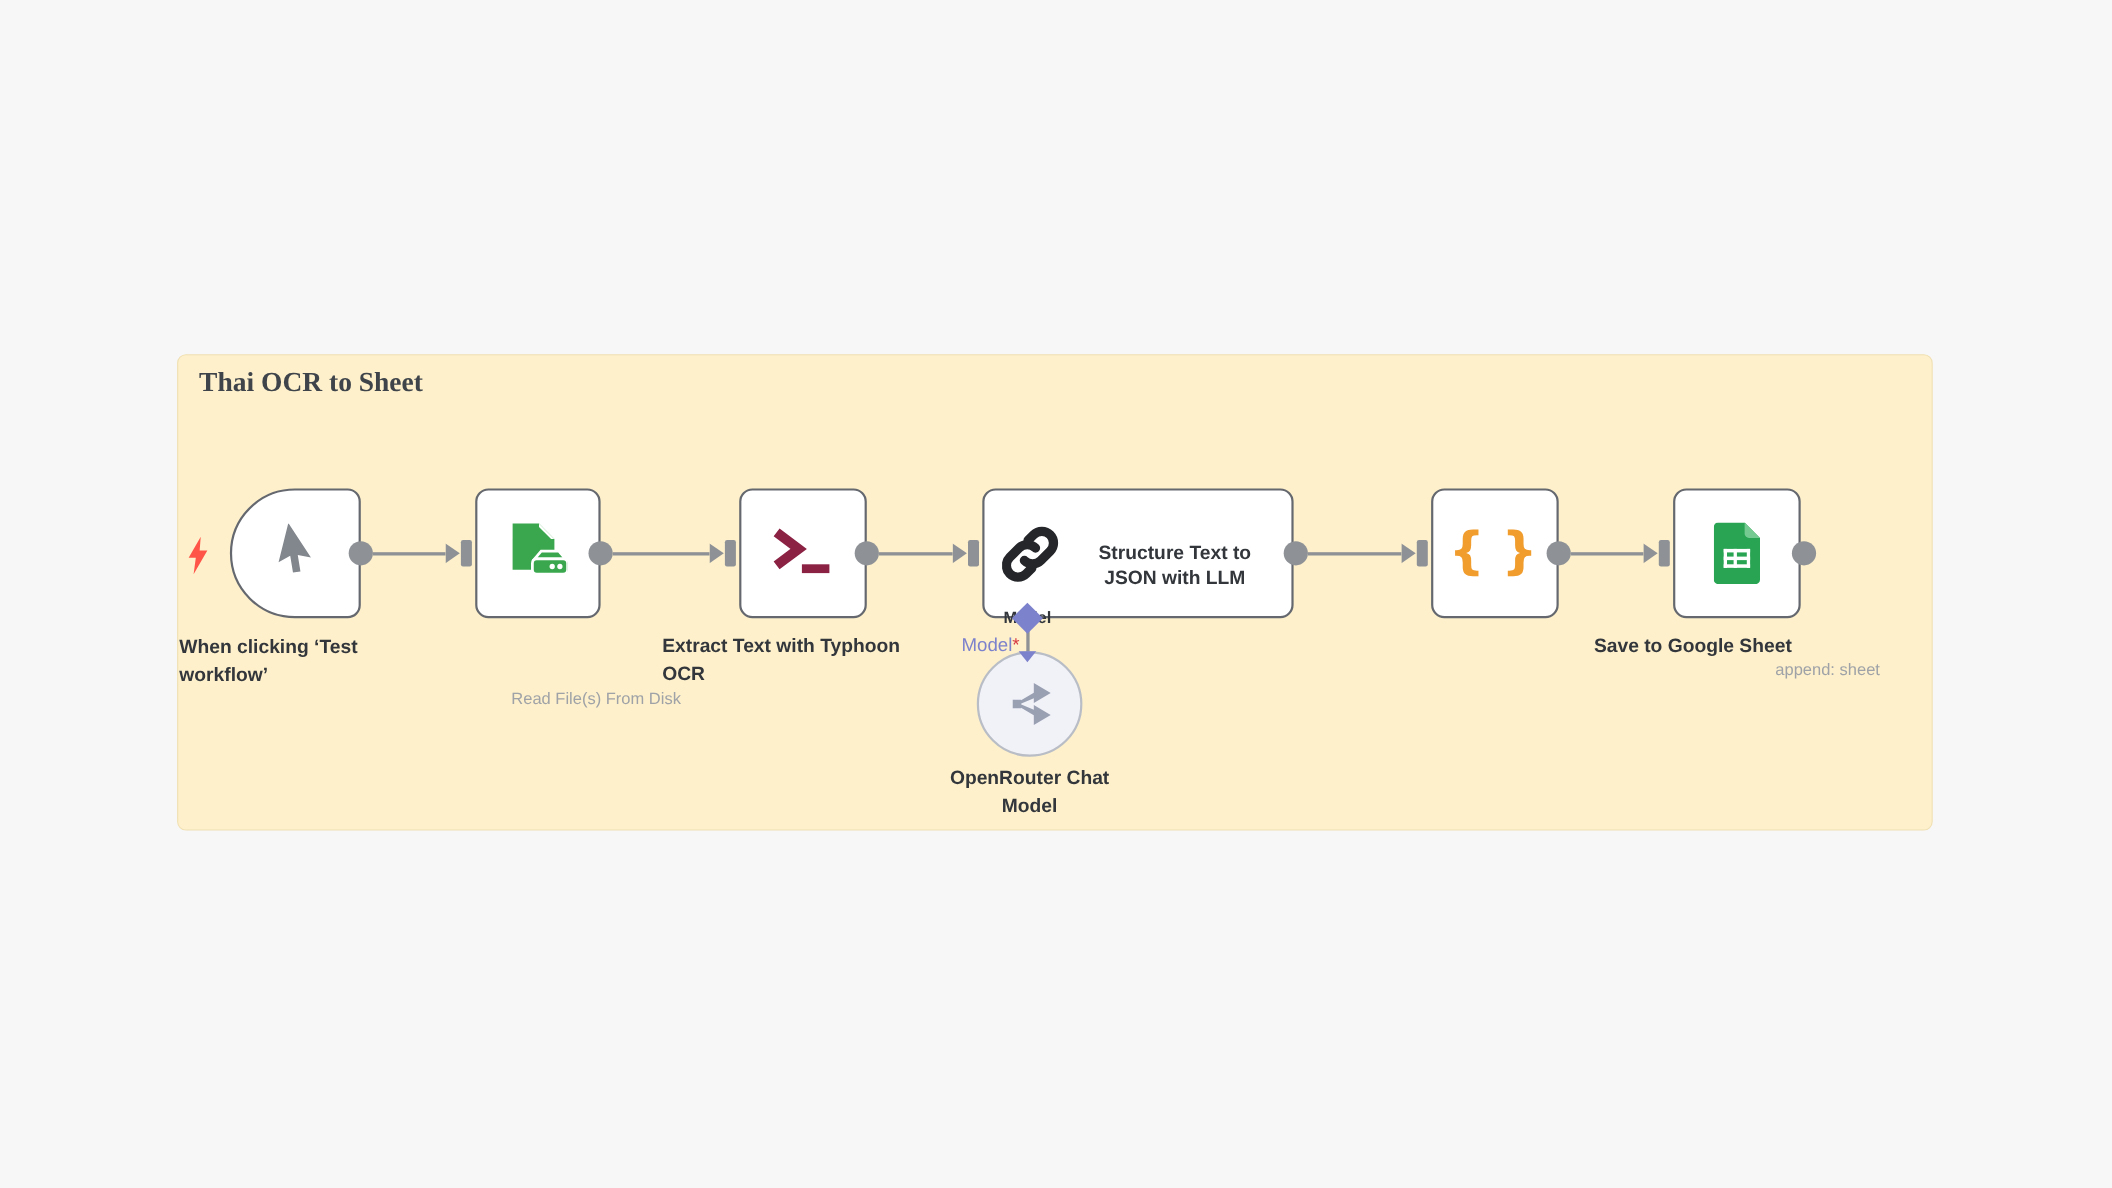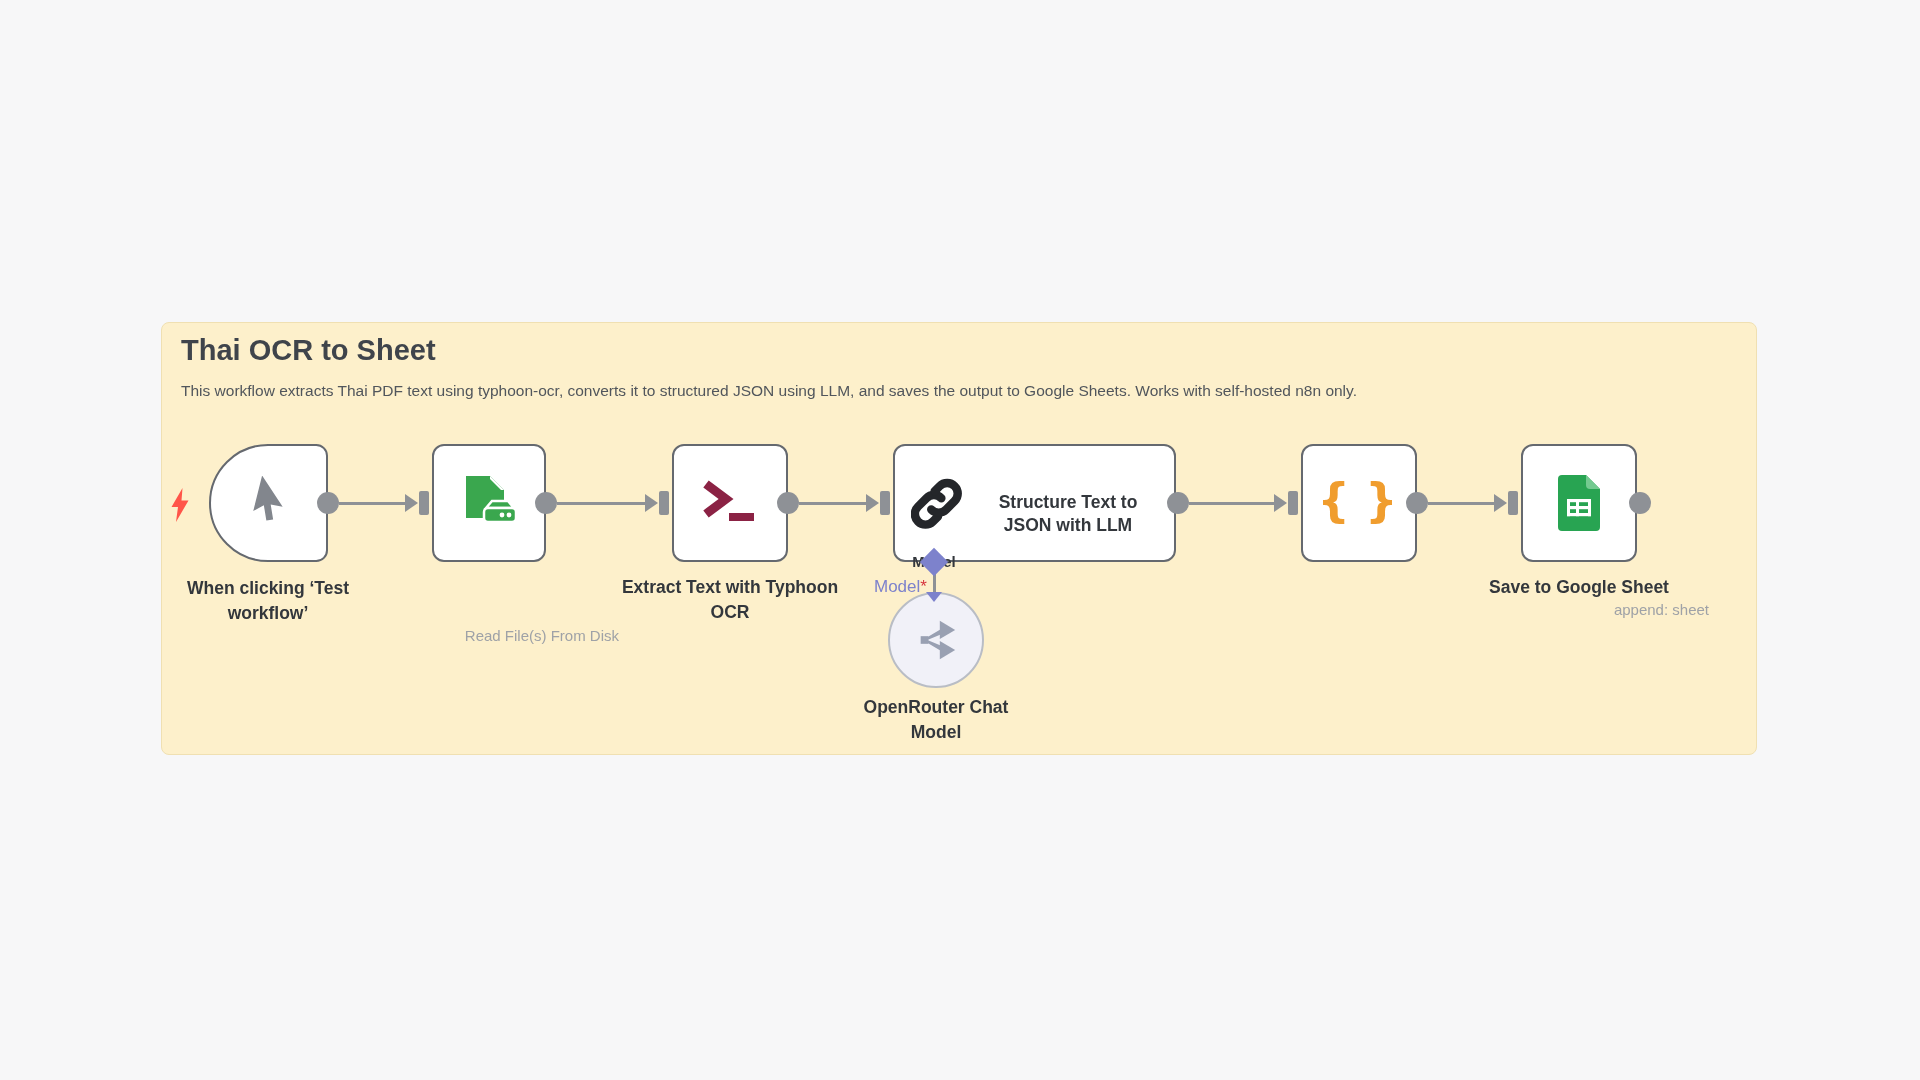--- a/index.html
+++ b/index.html
@@ -28,37 +28,37 @@
     --asterisk-red:#d7353f;
   }
   *{margin:0;padding:0;box-sizing:border-box;}
   html,body{width:1920px;height:1080px;overflow:hidden;}
   body{font-family:"Liberation Sans","DejaVu Sans",sans-serif;background:var(--page-bg);}
   .canvas{position:relative;width:1920px;height:1080px;background:var(--page-bg);}
 
   
   .note{position:absolute;left:161px;top:322px;width:1596px;height:433px;
     background:var(--note-bg);border:1px solid var(--note-border);border-radius:8px;}
-  .note-title{position:absolute;left:181px;top:334px;font-size:29px;font-weight:700;color:var(--title-color);}
+  .note-title{position:absolute;left:181px;top:334px;font-size:25px;font-weight:700;color:var(--title-color);font-family:Liberation Serif, serif;}
   .note-desc{position:absolute;left:181px;top:382px;font-size:15.5px;color:var(--desc-color);}
 
   
   .node{position:absolute;top:444px;height:118px;background:var(--node-bg);
     border:2.5px solid var(--node-border);border-radius:12px;
     display:flex;align-items:center;justify-content:center;cursor:pointer;}
   .node-trigger{left:209px;width:119px;border-radius:60px 12px 12px 60px;}
   .node-load{left:432px;width:114px;}
   .node-ocr{left:672px;width:116px;}
   .node-llm{left:893px;width:283px;justify-content:flex-start;padding-left:16px;gap:14px;}
   .node-parse{left:1301px;width:116px;}
   .node-sheet{left:1521px;width:116px;}
   .llm-text{width:178px;text-align:center;font-size:17.5px;font-weight:600;color:var(--label-color);line-height:1.3;margin-top:22px;}
 
   
-  .nlabel{position:absolute;text-align:center;font-size:17.5px;font-weight:600;
+  .nlabel{position:absolute;font-size:17.5px;font-weight:600;
     color:var(--label-color);line-height:25px;}
   .nsub{position:absolute;text-align:right;font-size:15px;color:var(--subtitle-color);}
   .lbl-trigger{left:163px;top:576px;width:210px;}
   .lbl-load{left:394px;top:575px;width:190px;}
   .sub-load{left:359px;top:627px;width:260px;}
   .lbl-ocr{left:602px;top:575px;width:256px;}
   .lbl-parse{left:1254px;top:575px;width:210px;}
   .lbl-sheet{left:1449px;top:575px;width:260px;}
   .sub-sheet{left:1449px;top:601px;width:260px;}
   .lbl-openrouter{left:841px;top:695px;width:190px;text-align:center;font-size:17.5px;font-weight:600;color:var(--label-color);line-height:25px;position:absolute;}
@@ -85,21 +85,20 @@
   .bolt{position:absolute;left:170px;top:487px;}
   .braces{font-size:46px;font-weight:700;color:var(--braces-orange);letter-spacing:3px;font-family:"DejaVu Sans",sans-serif;margin-top:-6px;}
 </style>
 </head>
 <body>
 
 <div class="canvas">
 
   <div class="note"></div>
   <div class="note-title">Thai OCR to Sheet</div>
-  <div class="note-desc">This workflow extracts Thai PDF text using typhoon-ocr, converts it to structured JSON using LLM, and saves the output to Google Sheets. Works with self-hosted n8n only.</div>
 
   <svg class="bolt" width="20" height="36" viewBox="0 0 20 36">
     <path d="M12.5 1 L1.5 20 H8 L6 35 L18.5 13.5 H11.5 Z" fill="var(--bolt-red)"></path>
   </svg>
 
   <div class="node node-trigger">
     <svg width="40" height="54" viewBox="0 0 24 32">
       <path d="M4 1 L4 23 L9.3 18 L13 26.6 L16.8 25 L13.2 16.6 L20.5 16.2 Z" fill="var(--cursor-gray)" transform="rotate(14 12 16)"></path>
     </svg>
   </div>

